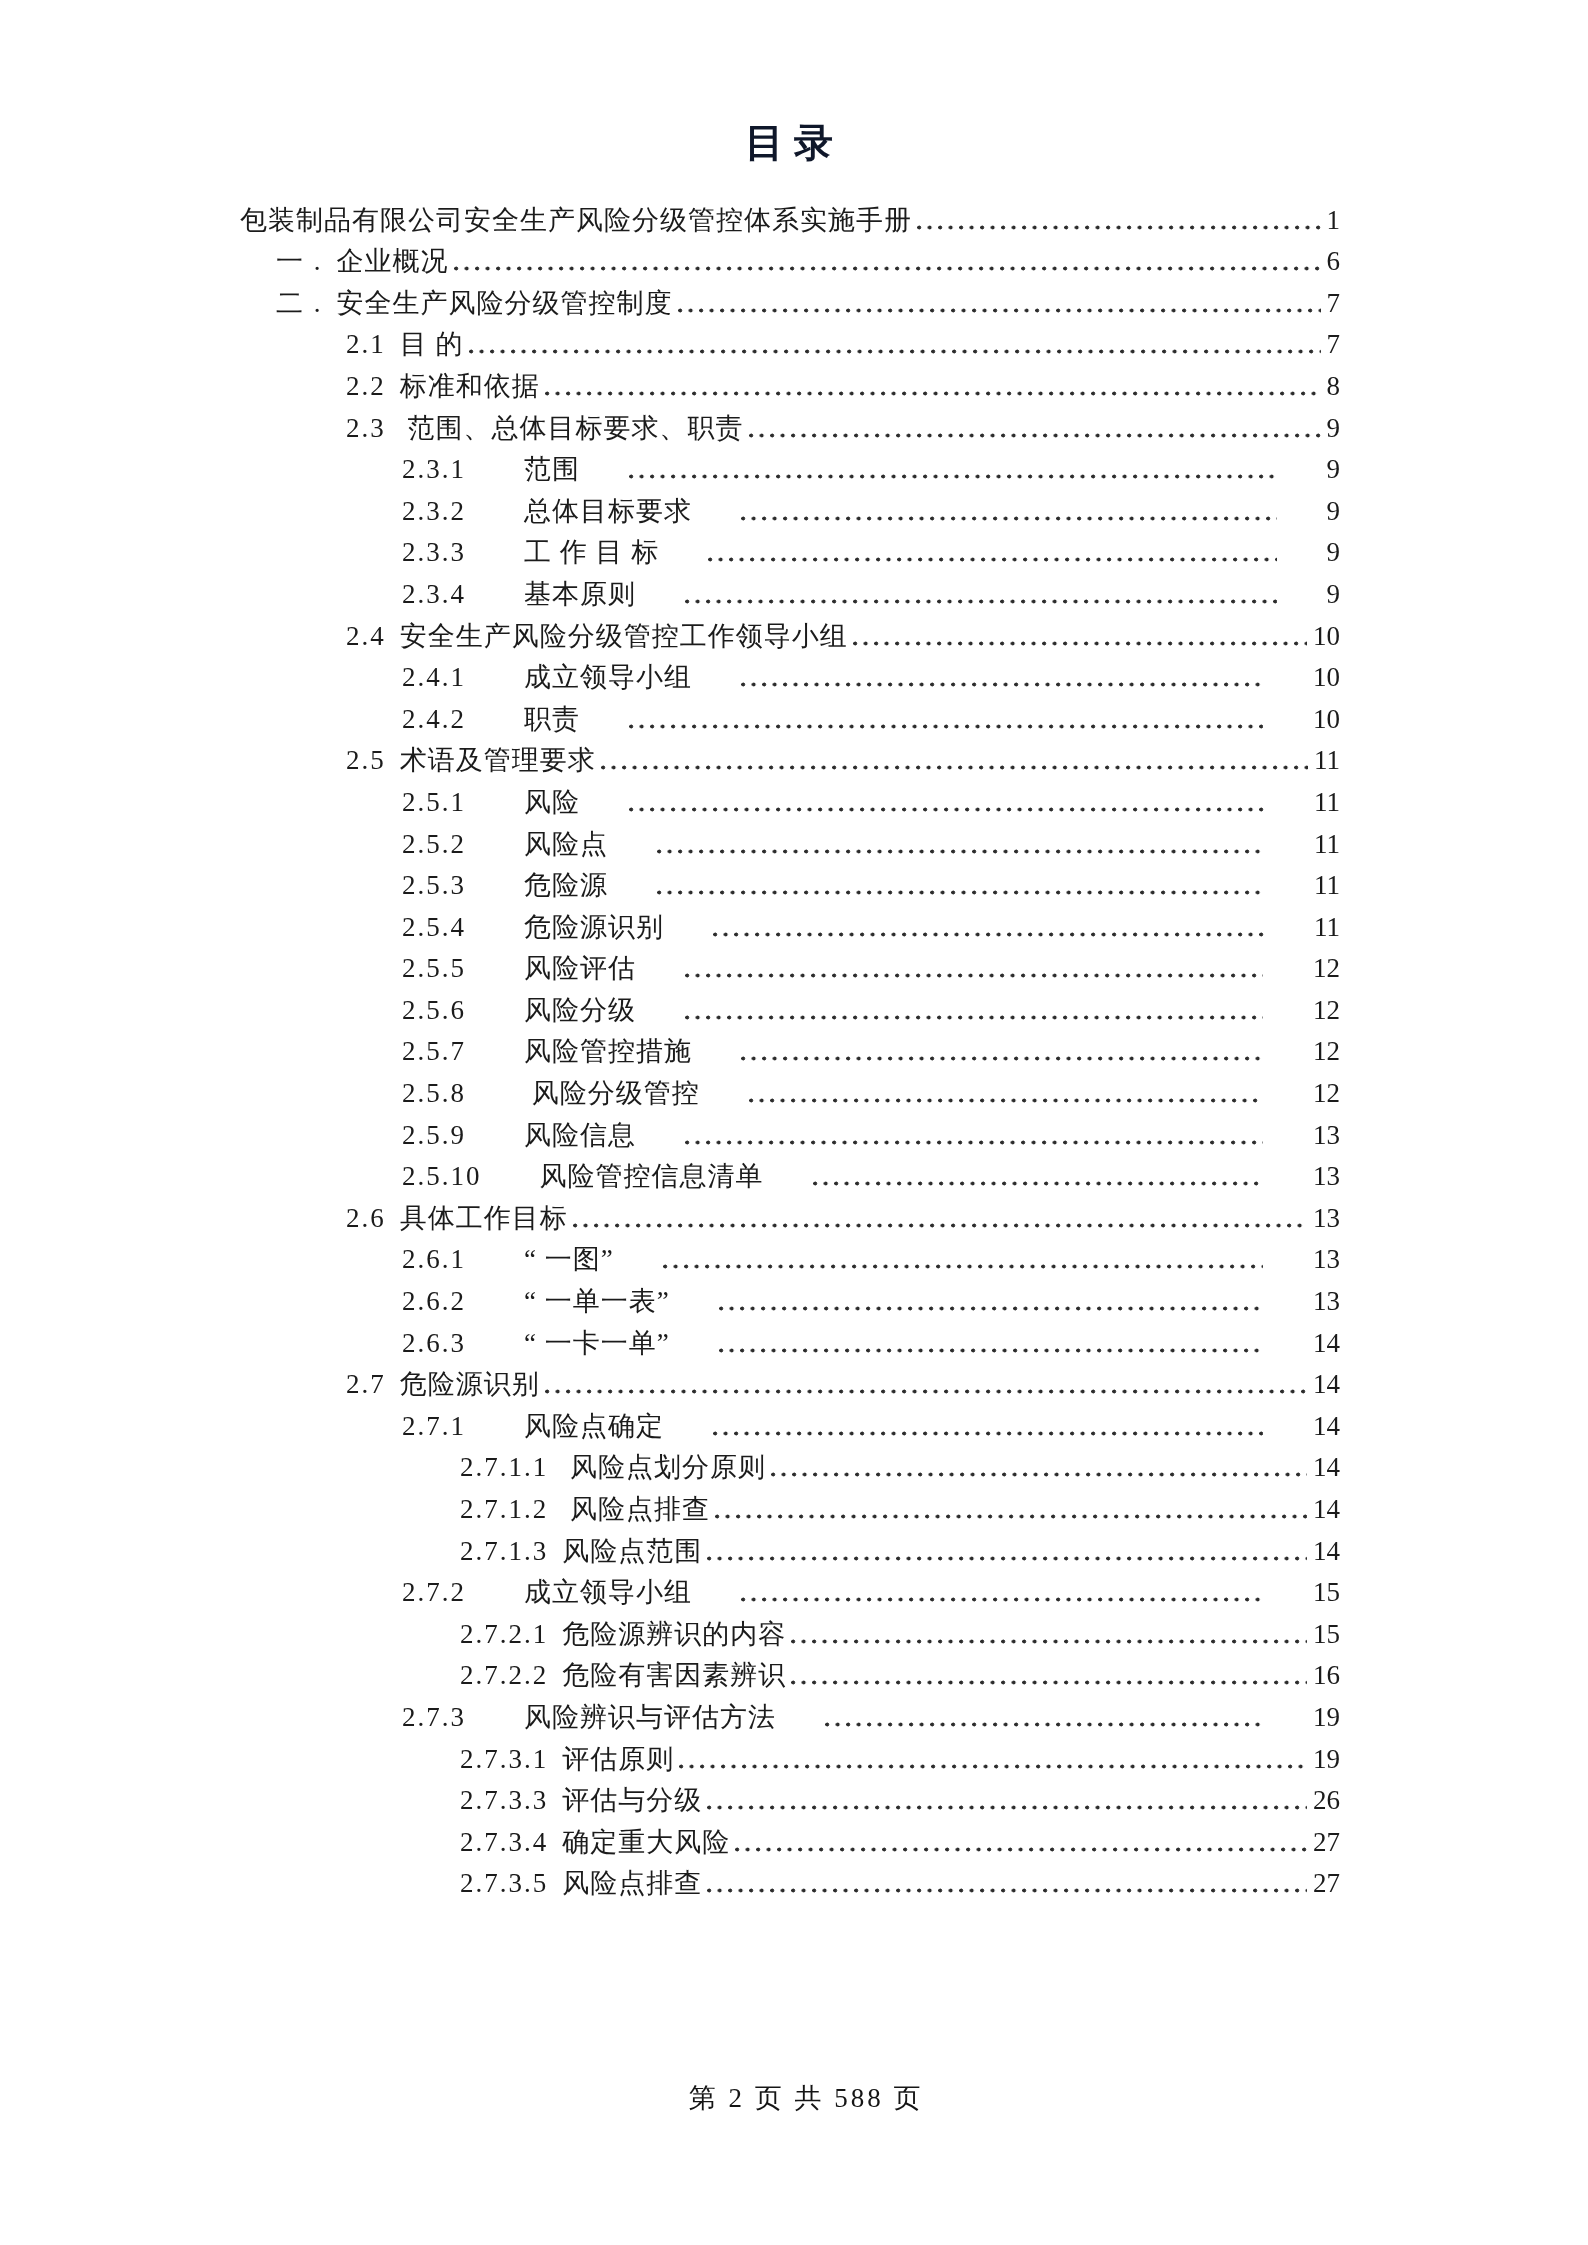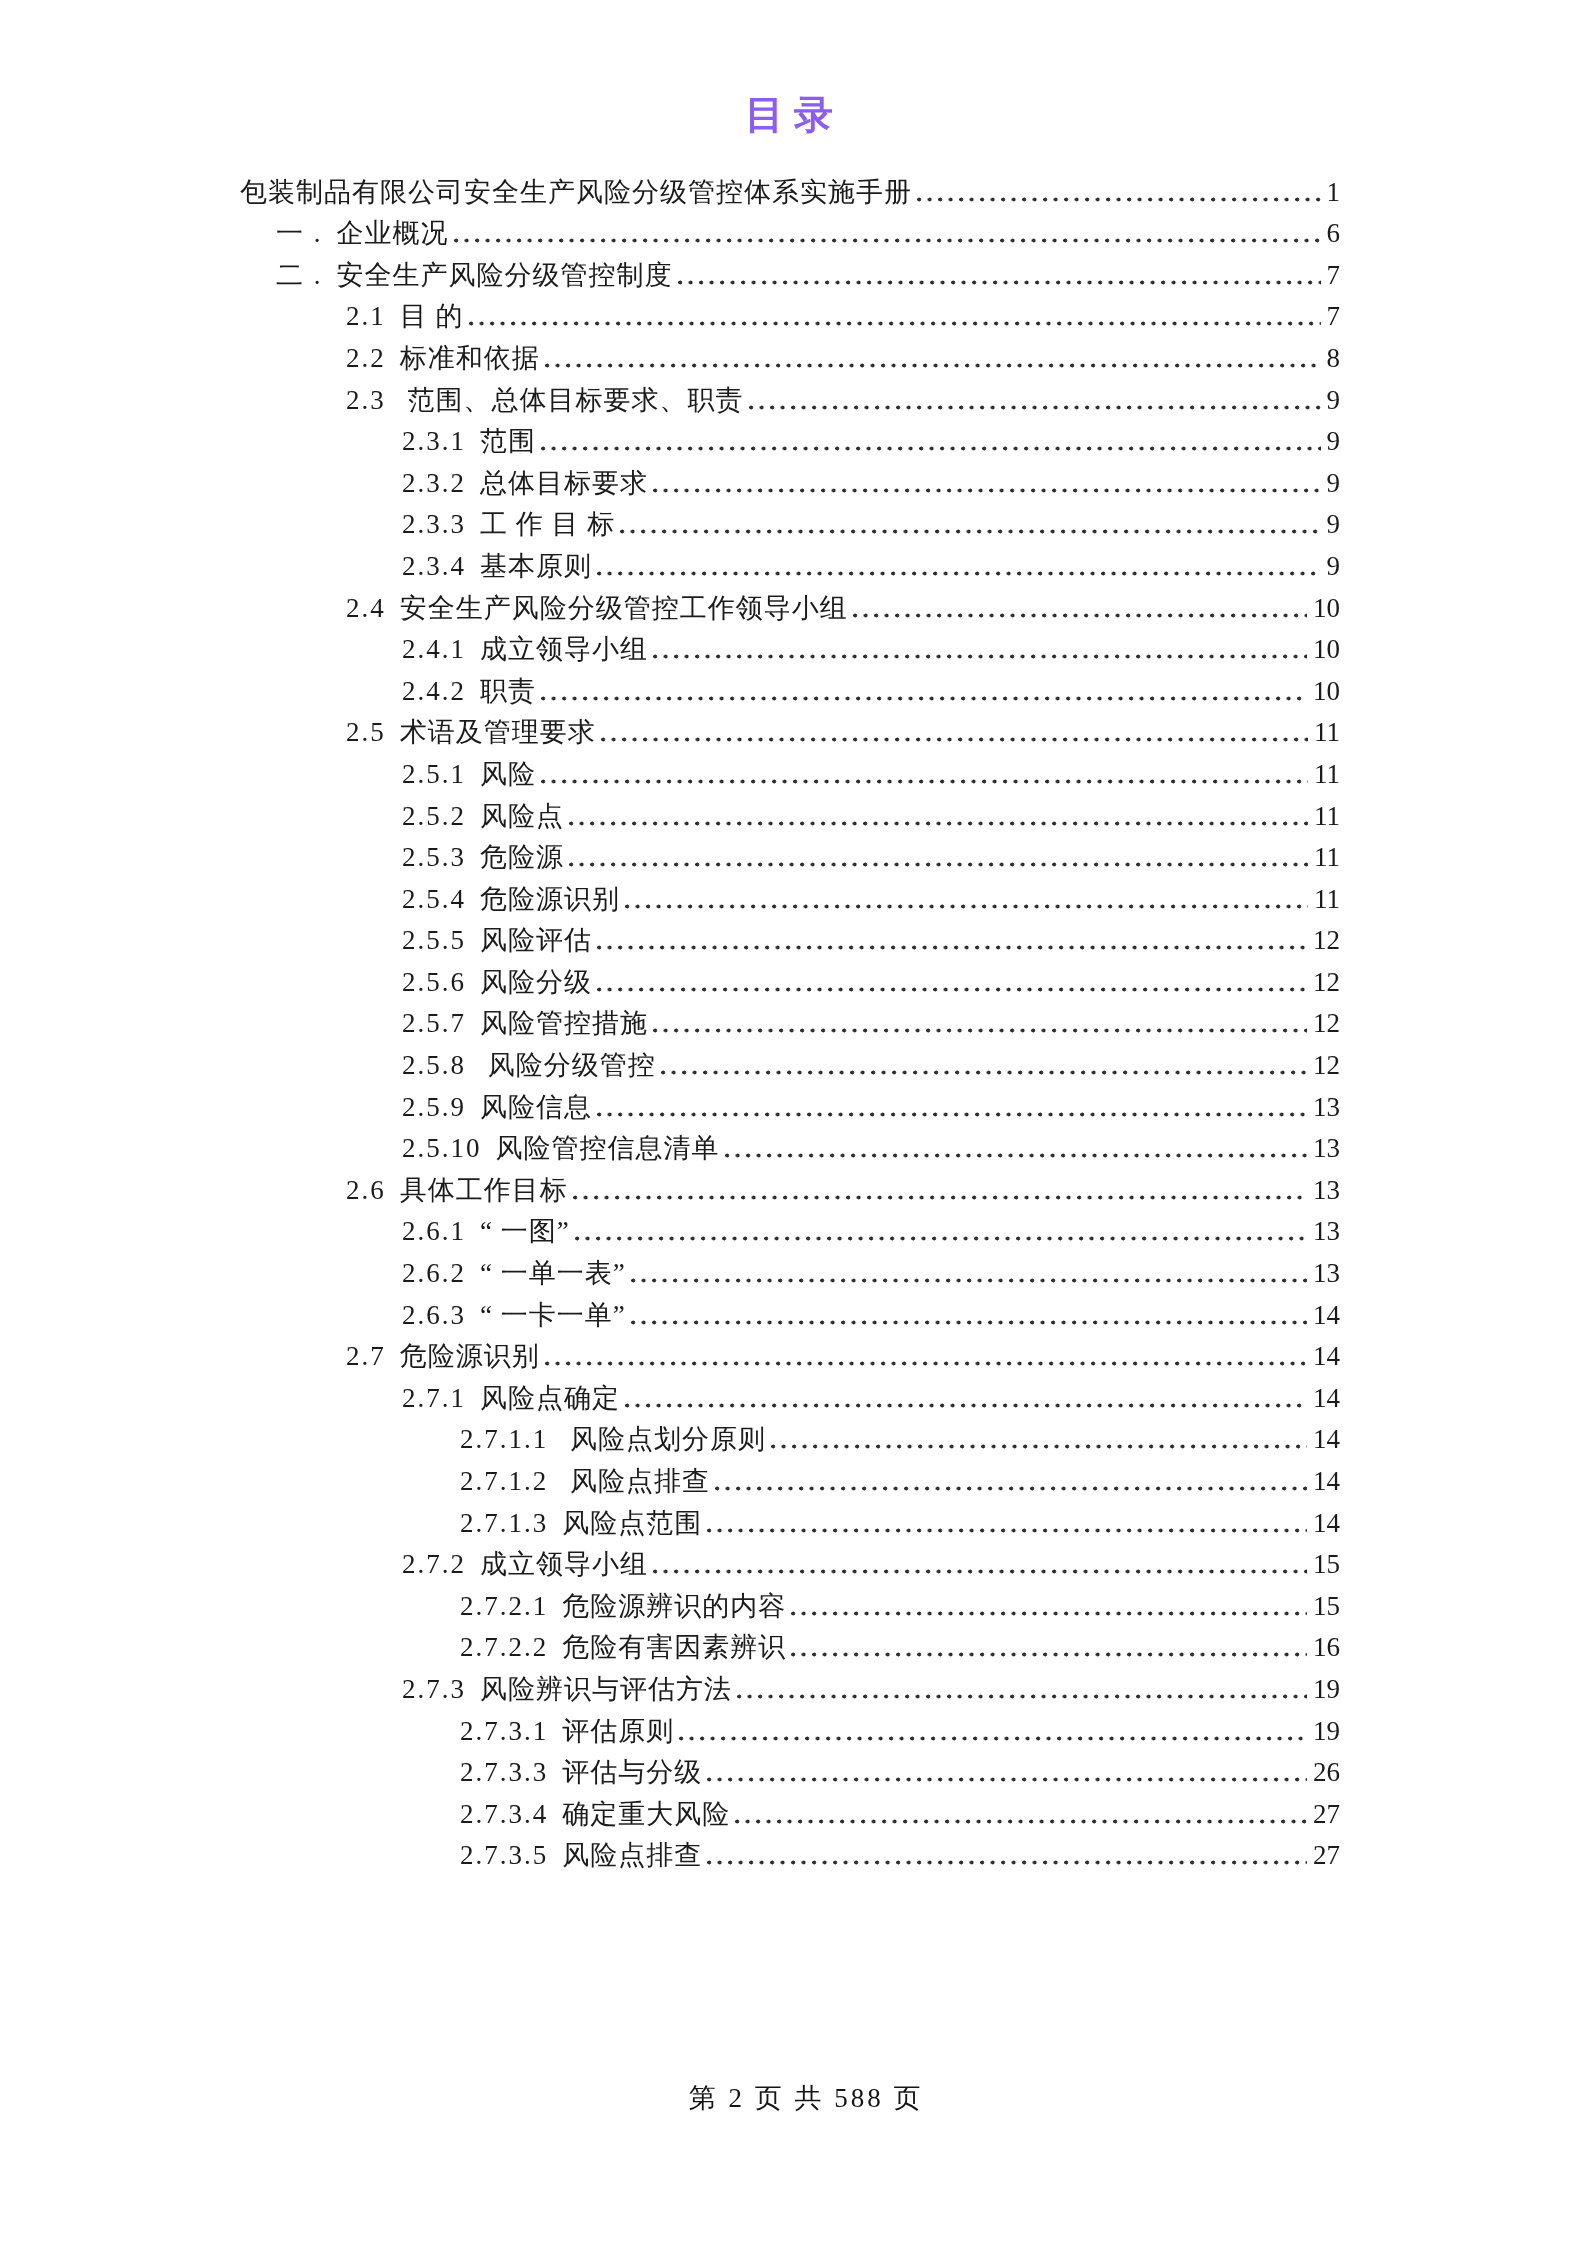--- a/index.html
+++ b/index.html
@@ -13,26 +13,26 @@
     height: 2245px;
     margin: 0 auto;
     background: #ffffff;
     color: #1b1b1b;
     font-family: "Liberation Serif", "DejaVu Serif", serif;
     overflow: hidden;
     box-sizing: border-box;
   }
   .toc-title {
     margin: 0;
-    padding-top: 88px;
+    padding-top: 116px;
     text-align: center;
     font-size: 39px;
     font-weight: bold;
     letter-spacing: 10px;
-    color: #8b5cf6;
+    color: #0f172a;
   }
   .toc {
     margin: 26px 248px 0 240px; 
   }
   .toc-row {
     display: flex;
     align-items: flex-end;
     height: 41.6px;
     font-size: 27px;
     line-height: 36px;
@@ -60,21 +60,21 @@
     min-width: 12px;
   }
   .toc-row .pg {
     text-align: right;
     white-space: pre;
   }
   
   .lvl-0 { padding-left: 0; }
   .lvl-1 { padding-left: 36px; }
   .lvl-2 { padding-left: 106px; }
-  .lvl-3 { padding-left: 162px; }
+  .lvl-3 { padding-left: 162px; gap: 44px; }
   .lvl-4 { padding-left: 220px; }
 
   .page-footer {
     position: absolute;
     top: 2080px;
     left: 12px;
     width: 100%;
     text-align: center;
     font-size: 27px;
     letter-spacing: 3px;

